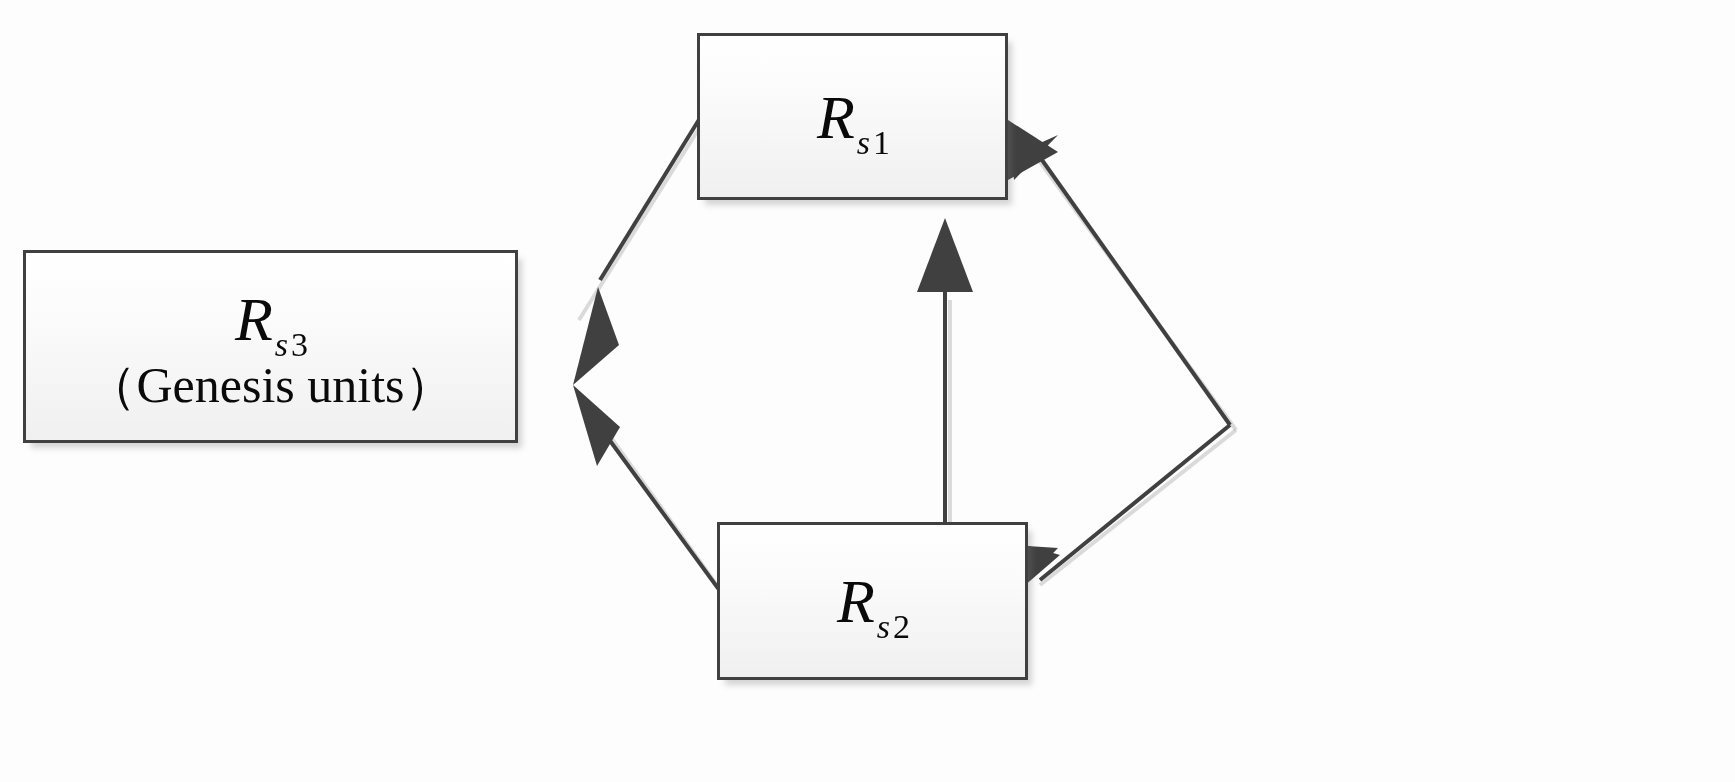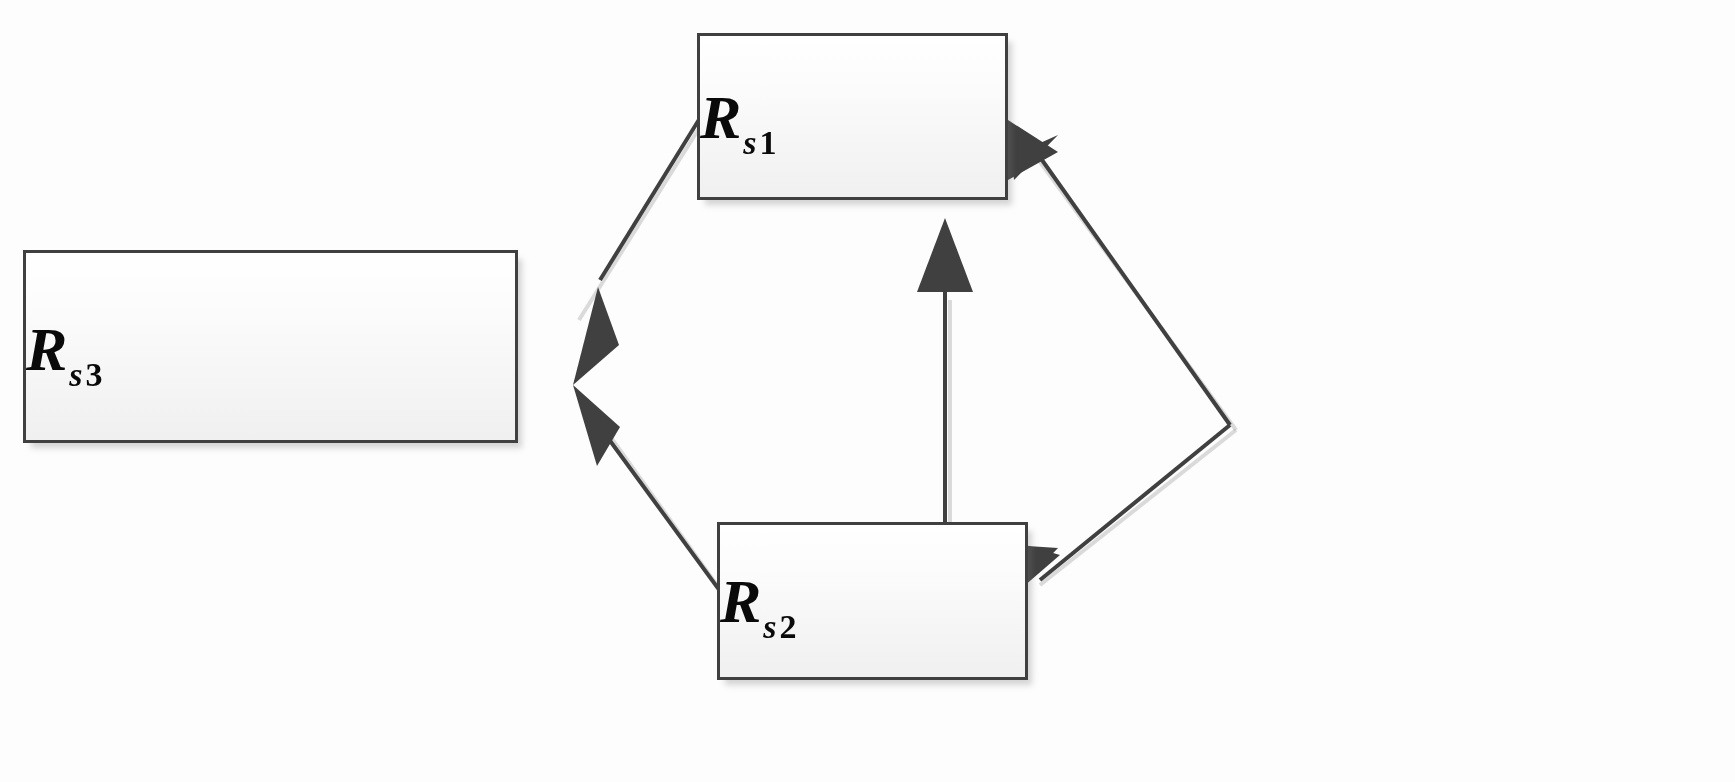--- a/index.html
+++ b/index.html
@@ -23,24 +23,23 @@
     pointer-events: none;
   }
   .node {
     position: absolute;
     box-sizing: border-box;
     border: 3px solid #404040;
     background: linear-gradient(to bottom, #ffffff 0%, #fbfbfb 35%, #f4f4f4 75%, #f0f0f0 100%);
     box-shadow: 6px 7px 6px -2px rgba(120,120,120,0.30);
     display: flex;
     flex-direction: column;
-    align-items: flex-start;
+    align-items: center;
     justify-content: center;
     z-index: 5;
-    font-weight: bold;
   }
   .mathlabel {
     white-space: nowrap;
     line-height: 1.0;
     color: #0a0a0a;
   }
   .mathlabel .base {
     font-style: italic;
     font-size: 62px;
     letter-spacing: 0px;
@@ -119,20 +118,21 @@
   <div class="node" id="node-rs1">
     <div class="mathlabel">
       <span class="base">R</span><span class="sub"><span class="sv">s</span><span class="nv">1</span></span>
     </div>
   </div>
 
   <div class="node" id="node-rs3">
     <div class="mathlabel">
       <span class="base">R</span><span class="sub"><span class="sv">s</span><span class="nv">3</span></span>
     </div>
+    <div class="sublabel">（Genesis units）</div>
   </div>
 
 
   <div class="node" id="node-rs2">
     <div class="mathlabel">
       <span class="base">R</span><span class="sub"><span class="sv">s</span><span class="nv">2</span></span>
     </div>
   </div>
 
 </div>

